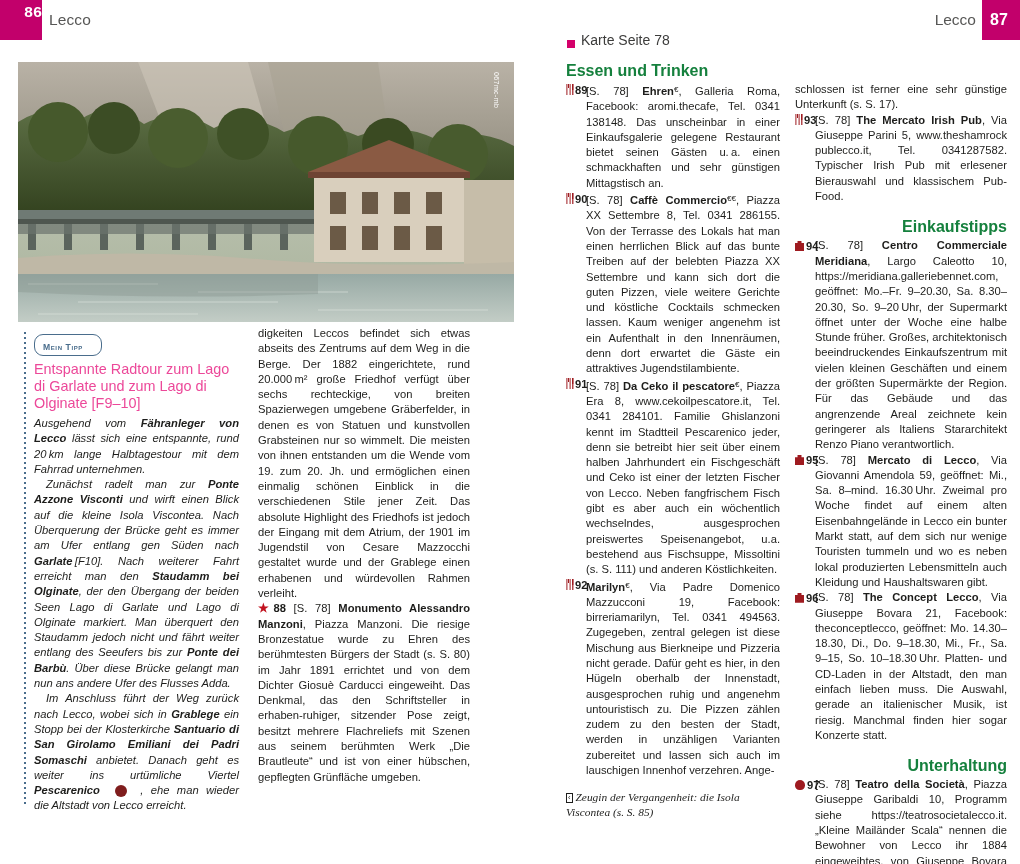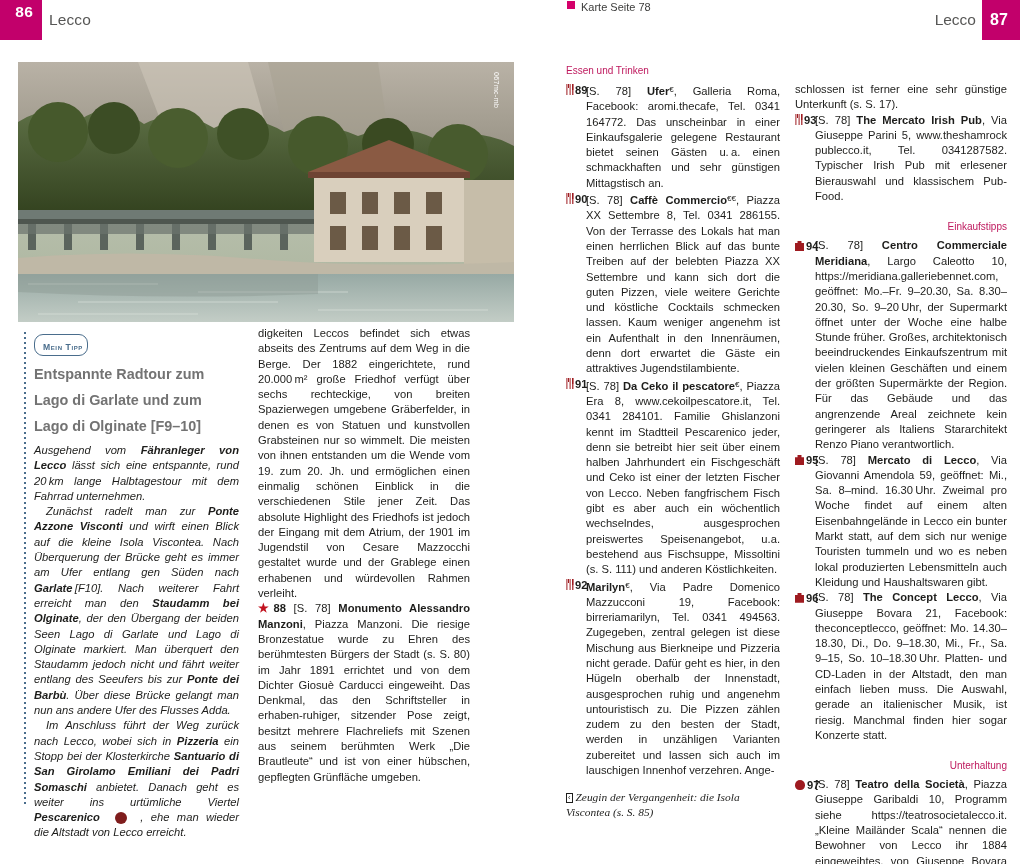--- a/index.html
+++ b/index.html
@@ -13,31 +13,31 @@
 
   
   .hdr-left-tab{
     position:absolute;left:0;top:0;width:42px;height:40px;
     background:#c2006b;
   }
   .hdr-left-num{
     position:absolute;left:0;top:0;width:42px;height:24px;
     color:#ffffff;font-size:15.5px;font-weight:bold;
     display:flex;align-items:center;justify-content:flex-end;
-    padding-right:9px;box-sizing:border-box;letter-spacing:.2px;
+    box-sizing:border-box;letter-spacing:.2px;
   }
   .hdr-left-title{
     position:absolute;left:49px;top:0;height:40px;
     display:flex;align-items:center;
     color:#575756;font-size:15.5px;letter-spacing:.1px;
   }
   .hdr-mid{
-    position:absolute;left:567px;top:1px;height:40px;
-    display:flex;align-items:flex-start;gap:6px;
-    color:#3c3c3b;font-size:11px;
+    position:absolute;left:567px;top:8px;height:40px;
+    display:flex;align-items:flex-end;gap:6px;
+    color:#3c3c3b;font-size:14px;
   }
   .hdr-sq{width:8px;height:8px;background:#d4006a;display:inline-block;}
   .hdr-right-tab{
     position:absolute;right:0;top:0;width:38px;height:40px;background:#c2006b;
   }
   .hdr-right-num{
     position:absolute;right:0;top:0;width:38px;height:40px;
     color:#ffffff;font-size:16px;font-weight:bold;
     display:flex;align-items:center;justify-content:flex-start;
     padding-left:8px;box-sizing:border-box;
@@ -76,30 +76,30 @@
 
   
   .tipline{
     position:absolute;left:24px;top:332px;width:2px;height:472px;
     background-image:linear-gradient(to bottom,#4a6d8c 0 2px,transparent 2px 5px);
     background-size:2px 5px;
   }
 
   .mein-tipp{
     display:inline-block;border:1.4px solid #4a6d8c;border-radius:9px;
-    padding:1px 4px 1px 8px;margin-bottom:5px;
+    padding:1px 18px 1px 8px;margin-bottom:5px;
   }
   .mein-tipp span{
     font-size:8.6px;font-weight:bold;color:#4a6d8c;
     letter-spacing:.6px;font-variant:small-caps;
     font-family:"Liberation Sans",sans-serif;
   }
   .tip-title{
-    font-size:14.4px;line-height:26px;color:#737373;
-    margin:0 0 4px 0;font-weight:700;
+    font-size:14.4px;line-height:17px;color:#ec4899;
+    margin:0 0 4px 0;font-weight:400;
   }
   .tip-body p{margin:0;font-style:italic;}
   .tip-body p + p{text-indent:12px;}
 
   .b{font-weight:bold;}
   .pink-badge{
     display:inline-block;background:#7f1d1d;color:#fff;
     border-radius:50%;font-size:8.2px;font-weight:bold;
     width:12px;height:12px;line-height:12px;text-align:center;
     vertical-align:1px;margin:0 13px;
@@ -115,21 +115,21 @@
     color:#9e1b20;font-weight:bold;white-space:nowrap;
   }
   .entry .num{color:#1d1d1b;font-weight:bold;}
   .entry p{margin:0;}
 
   
   .star-entry{position:relative;padding-left:0;}
   .star-entry .startxt{color:#c1121f;font-size:12px;font-weight:bold;}
 
   .sec-head{
-    font-size:10px;color:#be185d;margin:0 0 2px 0;font-weight:400;
+    font-size:16px;color:#15803d;margin:0 0 2px 0;font-weight:700;
     line-height:18px;
   }
   .sec-head.gap{margin-top:14px;text-align:right;}
 
   .icon-fork{
     display:inline-block;width:8px;height:11px;vertical-align:-1px;
     margin-right:1px;
   }
   .icon-bag{
     display:inline-block;width:9px;height:10px;vertical-align:-1px;
@@ -254,21 +254,21 @@
 
   <div class="tipline"></div>
   <div class="col col1">
     <div class="mein-tipp">
       <span>Mein Tipp</span>
     </div>
     <div class="tip-title">Entspannte Radtour zum Lago di Garlate und zum Lago di Olginate [F9–10]</div>
     <div class="tip-body">
       <p>Ausgehend vom <b>Fähranleger von Lecco</b> lässt sich eine entspannte, rund 20 km lange Halbtagestour mit dem Fahrrad unternehmen.</p>
       <p>Zunächst radelt man zur <b>Ponte Azzone Visconti</b> und wirft einen Blick auf die kleine Isola Viscontea. Nach Überquerung der Brücke geht es immer am Ufer entlang gen Süden nach <b>Garlate</b> [F10]. Nach weiterer Fahrt erreicht man den <b>Staudamm bei Olginate</b>, der den Übergang der beiden Seen Lago di Garlate und Lago di Olginate markiert. Man überquert den Staudamm jedoch nicht und fährt weiter entlang des Seeufers bis zur <b>Ponte dei Barbù</b>. Über diese Brücke gelangt man nun ans andere Ufer des Flusses Adda.</p>
-      <p>Im Anschluss führt der Weg zurück nach Lecco, wobei sich in <b>Pizzeria</b> ein Stopp bei der Klosterkirche <b>Santuario di San Girolamo Emiliani dei Padri Somaschi</b> anbietet. Danach geht es weiter ins urtümliche Viertel <b>Pescarenico</b> <span class="pink-badge">67</span>, ehe man wieder die Altstadt von Lecco erreicht.</p>
+      <p>Im Anschluss führt der Weg zurück nach Lecco, wobei sich in <b>Grablege</b> ein Stopp bei der Klosterkirche <b>Santuario di San Girolamo Emiliani dei Padri Somaschi</b> anbietet. Danach geht es weiter ins urtümliche Viertel <b>Pescarenico</b> <span class="pink-badge">67</span>, ehe man wieder die Altstadt von Lecco erreicht.</p>
     </div>
   </div>
 
   <div class="col col2">
     <p>digkeiten Leccos befindet sich etwas abseits des Zentrums auf dem Weg in die Berge. Der 1882 eingerichtete, rund 20.000 m² große Friedhof verfügt über sechs rechteckige, von breiten Spazierwegen umgebene Gräberfelder, in denen es von Statuen und kunstvollen Grabsteinen nur so wimmelt. Die meisten von ihnen entstanden um die Wende vom 19. zum 20. Jh. und ermöglichen einen einmalig schönen Einblick in die verschiedenen Stile jener Zeit. Das absolute Highlight des Friedhofs ist jedoch der Eingang mit dem Atrium, der 1901 im Jugendstil von Cesare Mazzocchi gestaltet wurde und der Grablege einen erhabenen und würdevollen Rahmen verleiht.</p>
     <div class="para star-entry" style="margin-top:0;">
       <span class="startxt">★</span><span class="b">88</span>&nbsp;<span>[S. 78]</span> <span class="b">Monumento Alessandro Manzoni</span><span>, Piazza Manzoni. Die riesige Bronzestatue wurde zu Ehren des berühmtesten Bürgers der Stadt (s. S. 80) im Jahr 1891 errichtet und von dem Dichter Giosuè Carducci eingeweiht. Das Denkmal, das den Schriftsteller in erhaben-ruhiger, sitzender Pose zeigt, besitzt mehrere Flachreliefs mit Szenen aus seinem berühmten Werk „Die Brautleute“ und ist von einer hübschen, gepflegten Grünfläche umgeben.</span>
     </div>
   </div>
 
@@ -277,21 +277,21 @@
 
     <div class="entry">
       <span class="marker">
         <svg class="icon-fork" viewBox="0 0 8 11">
           <rect x="0.4" y="0" width="1" height="11" fill="#9e1b20"></rect>
           <rect x="2" y="0" width="1" height="4" fill="#9e1b20"></rect>
           <rect x="3.6" y="0" width="1" height="11" fill="#9e1b20"></rect>
           <path d="M6 0 h1.6 v6 h-1.6 z M6.2 6 h1.2 v5 h-1.2 z" fill="#9e1b20"></path>
         </svg><span class="num">89</span>
       </span>
-      <p><span>[S. 78]</span> <span class="b">Ufer</span><span class="sup">€</span><span>, Galleria Roma, Facebook: aromi.thecafe, Tel. 0341 164772. Das unscheinbar in einer Einkaufsgalerie gelegene Restaurant bietet seinen Gästen u. a. einen schmackhaften und sehr günstigen Mittagstisch an.</span></p>
+      <p><span>[S. 78]</span> <span class="b">Ehren</span><span class="sup">€</span><span>, Galleria Roma, Facebook: aromi.thecafe, Tel. 0341 138148. Das unscheinbar in einer Einkaufsgalerie gelegene Restaurant bietet seinen Gästen u. a. einen schmackhaften und sehr günstigen Mittagstisch an.</span></p>
     </div>
 
     <div class="entry">
       <span class="marker">
         <svg class="icon-fork" viewBox="0 0 8 11">
           <rect x="0.4" y="0" width="1" height="11" fill="#9e1b20"></rect>
           <rect x="2" y="0" width="1" height="4" fill="#9e1b20"></rect>
           <rect x="3.6" y="0" width="1" height="11" fill="#9e1b20"></rect>
           <path d="M6 0 h1.6 v6 h-1.6 z M6.2 6 h1.2 v5 h-1.2 z" fill="#9e1b20"></path>
         </svg><span class="num">90</span>

